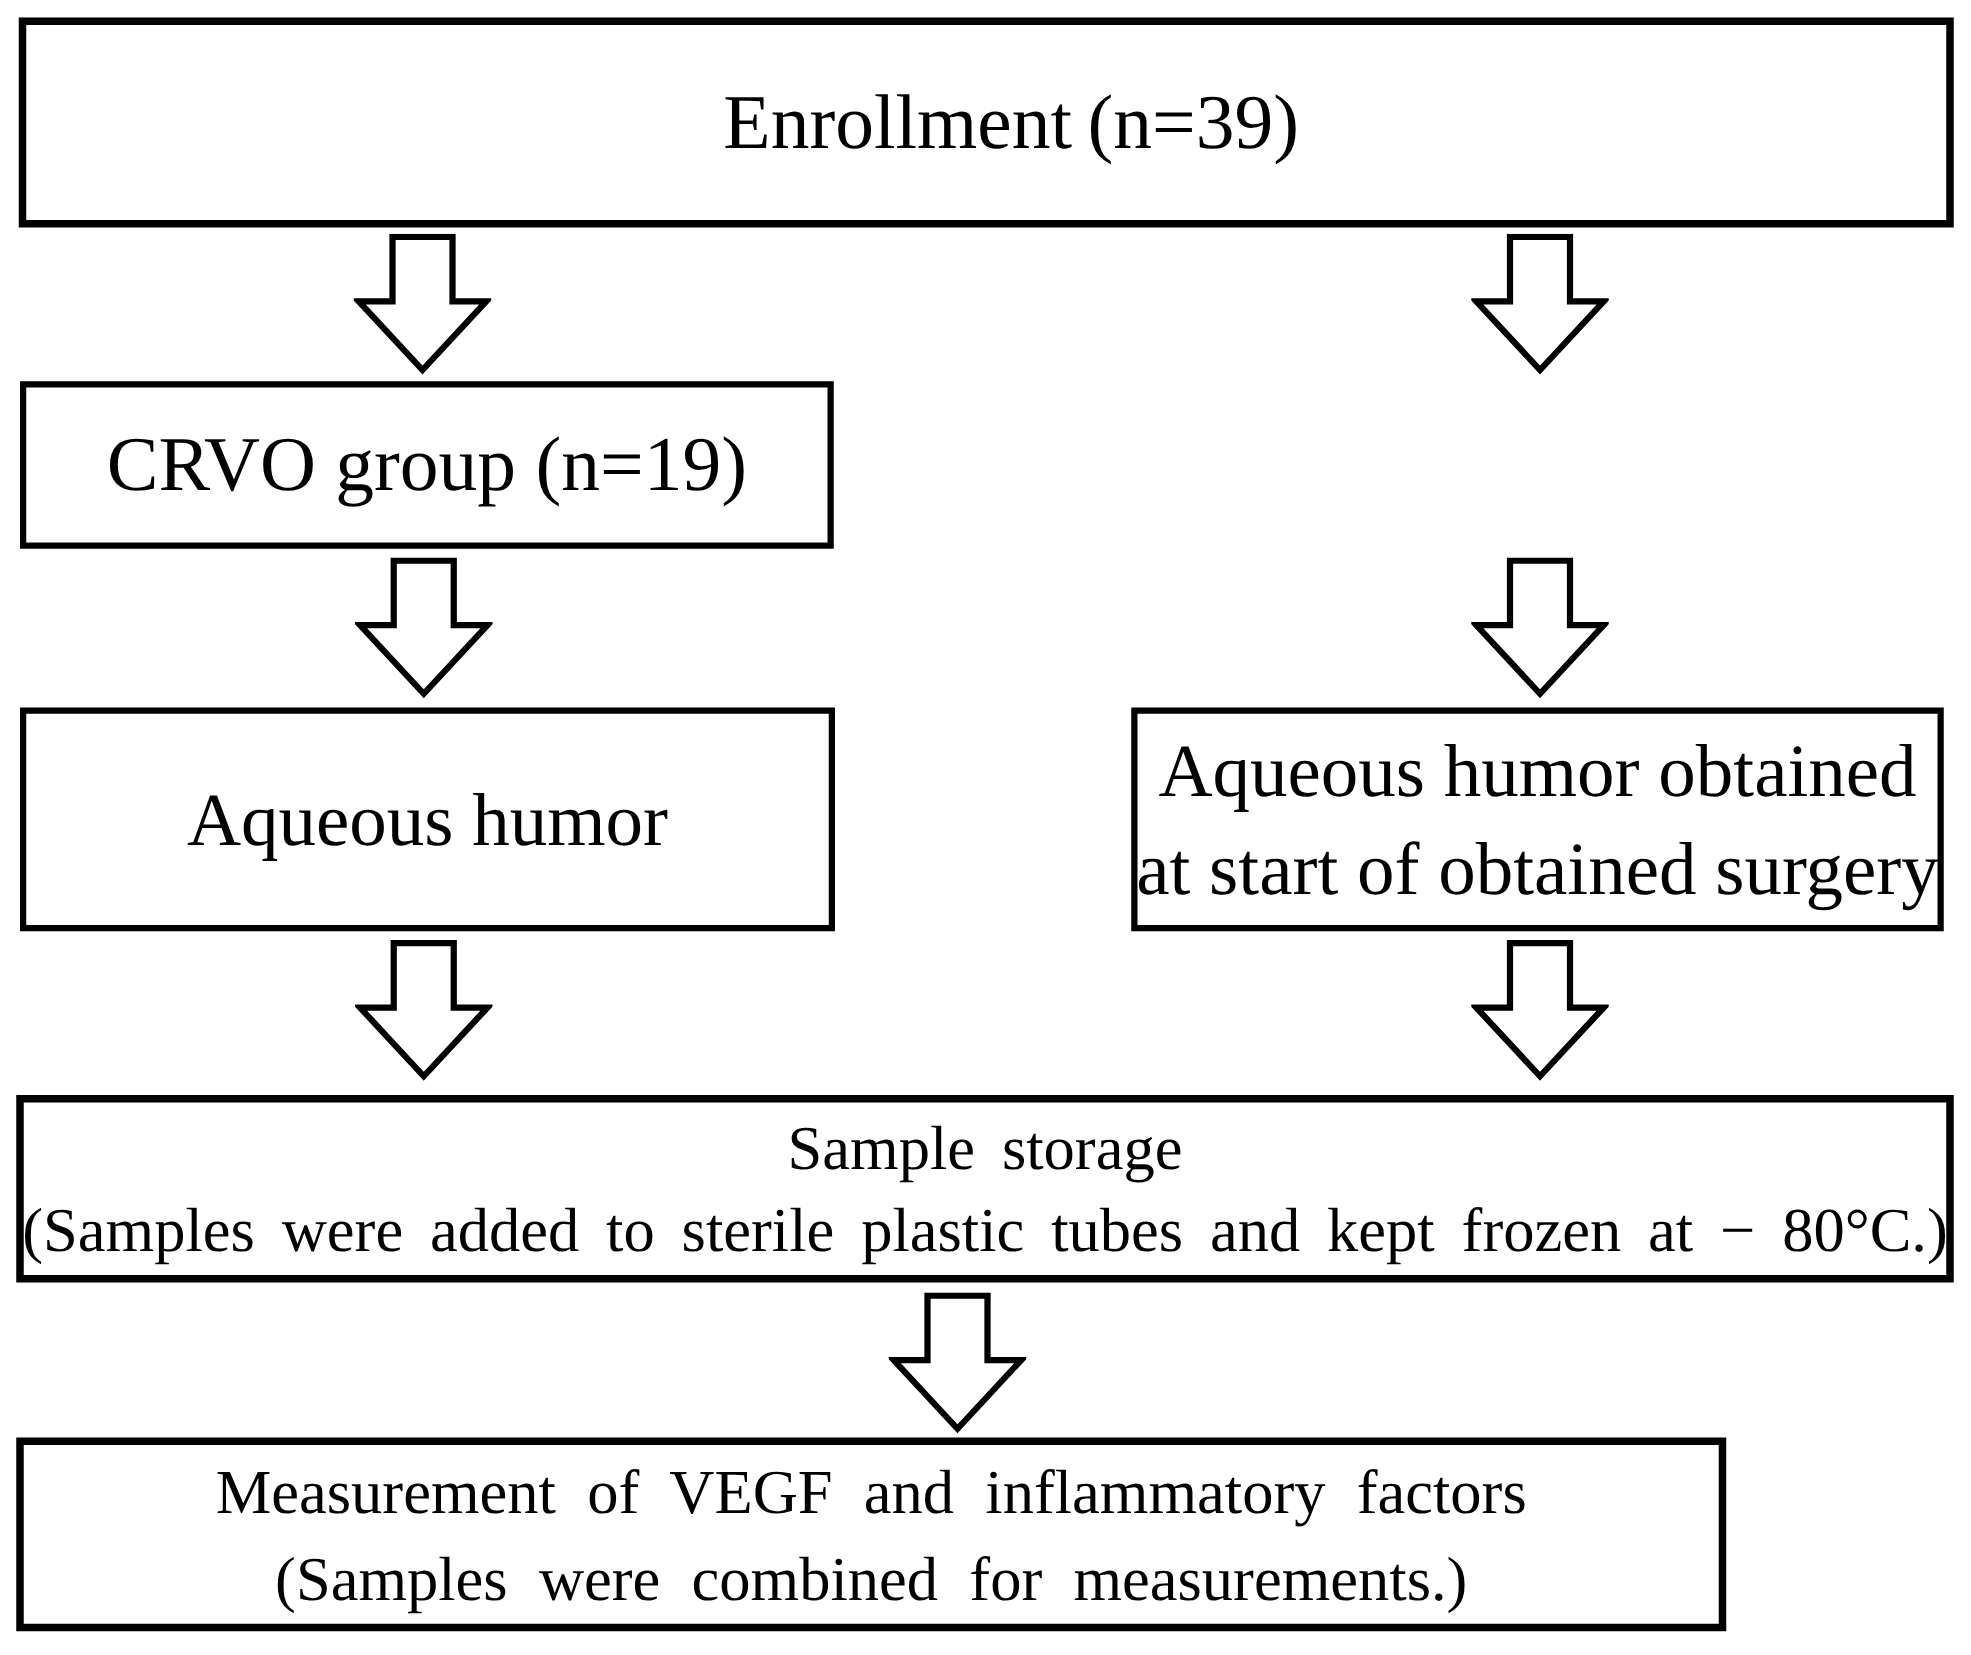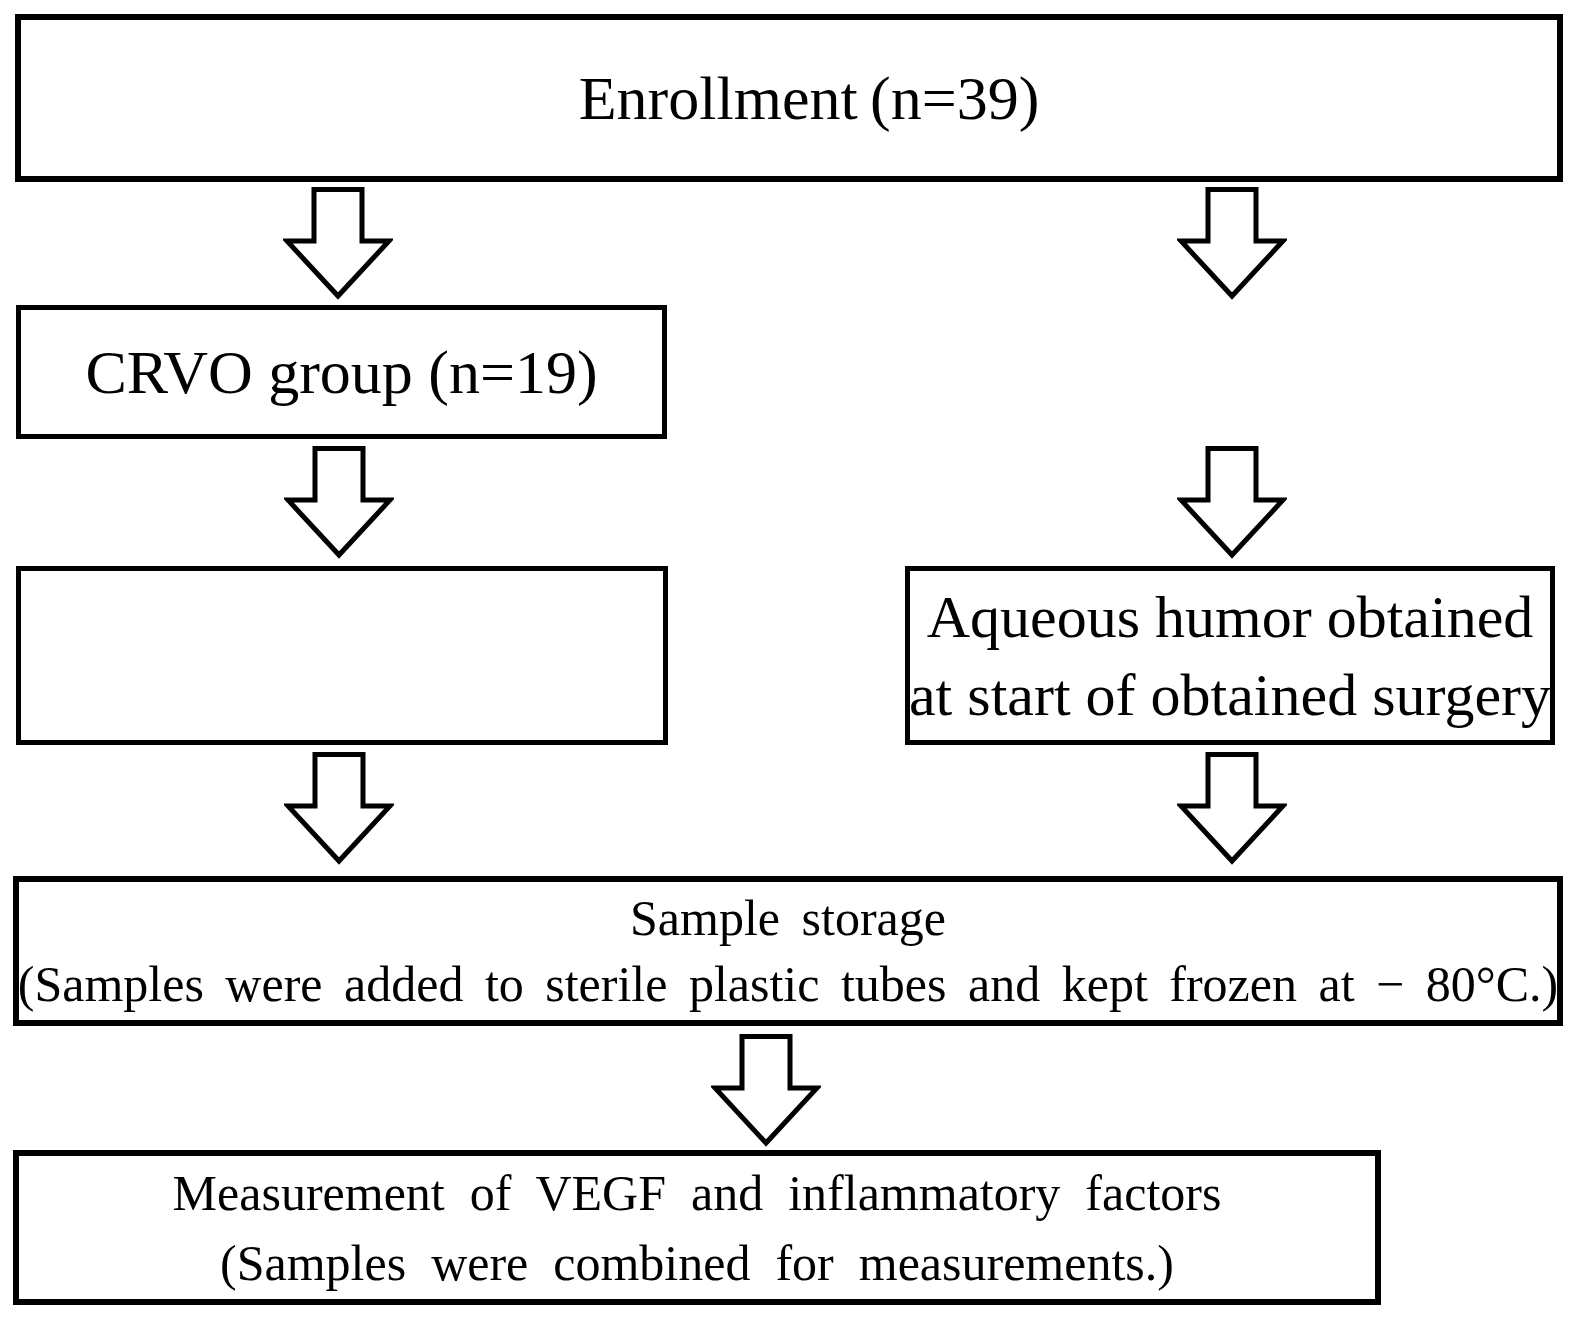--- a/index.html
+++ b/index.html
@@ -73,20 +73,21 @@
   </div>
 
   <svg class="arrow" id="arrow-2-left" viewBox="0 0 110 116">
     <polygon points="31,2.5 79,2.5 79,54 106,54 55,109 4,54 31,54" fill="#ffffff" stroke="#000000" stroke-width="5" stroke-linejoin="miter"></polygon>
   </svg>
   <svg class="arrow" id="arrow-2-right" viewBox="0 0 110 116">
     <polygon points="31,2.5 79,2.5 79,54 106,54 55,109 4,54 31,54" fill="#ffffff" stroke="#000000" stroke-width="5" stroke-linejoin="miter"></polygon>
   </svg>
 
   <div class="node" id="node-aqueous-crvo">
+    <div class="ln">Aqueous humor</div>
   </div>
   <div class="node" id="node-aqueous-control">
     <div class="ln">Aqueous humor obtained</div>
     <div class="ln">at start of obtained surgery</div>
   </div>
 
   <svg class="arrow" id="arrow-3-left" viewBox="0 0 110 116">
     <polygon points="31,2.5 79,2.5 79,54 106,54 55,109 4,54 31,54" fill="#ffffff" stroke="#000000" stroke-width="5" stroke-linejoin="miter"></polygon>
   </svg>
   <svg class="arrow" id="arrow-3-right" viewBox="0 0 110 116">

